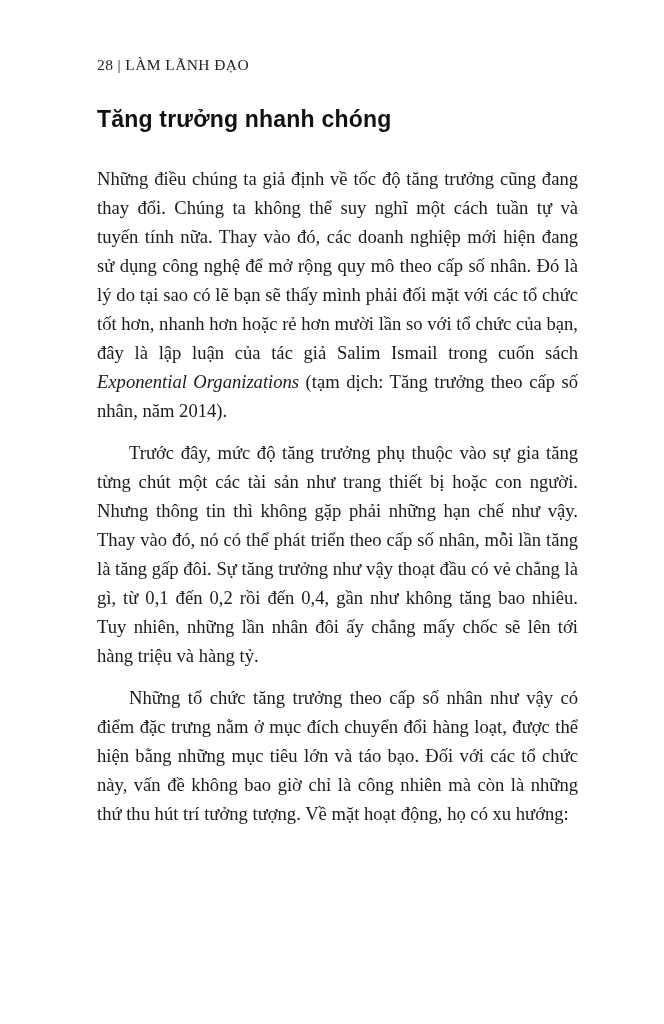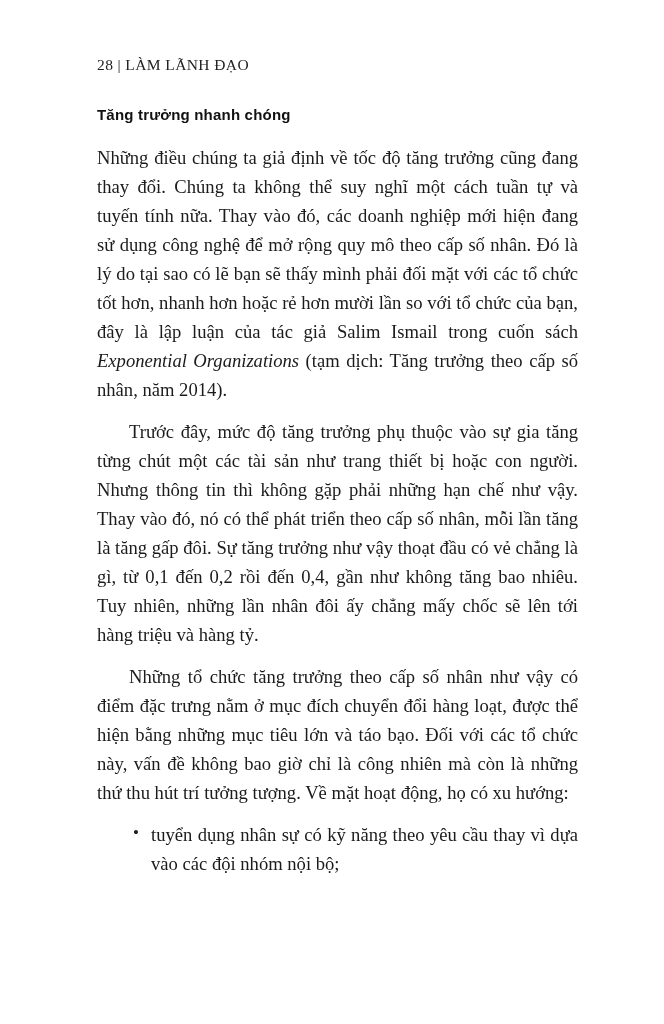--- a/index.html
+++ b/index.html
@@ -30,23 +30,23 @@
     text-align: justify;
     margin: 0 0 13px 0;
   }
   .para.indent {
     text-indent: 32px;
     font-family: Liberation Serif, serif;
   }
   .section-heading {
     font-family: "Liberation Sans", "DejaVu Sans", sans-serif;
     font-weight: 700;
-    font-size: 15px;
+    font-size: 23px;
     color: #111111;
-    margin: 32px 0 20px 0;
+    margin: 32px 0 31px 0;
     letter-spacing: 0.2px;
   }
   em.book-title {
     font-style: italic;
   }
   .bullet-list {
     list-style: none;
     margin: 2px 0 0 0;
     padding: 0 0 0 36px;
   }
@@ -75,17 +75,14 @@
 
 
   <h2 class="section-heading">Tăng trưởng nhanh chóng</h2>
 
   <p class="para"><span>Những điều chúng ta giả định về tốc độ tăng trưởng cũng đang thay đổi. Chúng ta không thể suy nghĩ một cách tuần tự và tuyến tính nữa. Thay vào đó, các doanh nghiệp mới hiện đang sử dụng công nghệ để mở rộng quy mô theo cấp số nhân. Đó là lý do tại sao có lẽ bạn sẽ thấy mình phải đối mặt với các tổ chức tốt hơn, nhanh hơn hoặc rẻ hơn mười lần so với tổ chức của bạn, đây là lập luận của tác giả Salim Ismail trong cuốn sách </span><em class="book-title">Exponential Organizations</em><span> (tạm dịch: Tăng trưởng theo cấp số nhân, năm 2014).</span></p>
 
   <p class="para indent">Trước đây, mức độ tăng trưởng phụ thuộc vào sự gia tăng từng chút một các tài sản như trang thiết bị hoặc con người. Nhưng thông tin thì không gặp phải những hạn chế như vậy. Thay vào đó, nó có thể phát triển theo cấp số nhân, mỗi lần tăng là tăng gấp đôi. Sự tăng trưởng như vậy thoạt đầu có vẻ chẳng là gì, từ 0,1 đến 0,2 rồi đến 0,4, gần như không tăng bao nhiêu. Tuy nhiên, những lần nhân đôi ấy chẳng mấy chốc sẽ lên tới hàng triệu và hàng tỷ.</p>
 
   <p class="para indent">Những tổ chức tăng trưởng theo cấp số nhân như vậy có điểm đặc trưng nằm ở mục đích chuyển đổi hàng loạt, được thể hiện bằng những mục tiêu lớn và táo bạo. Đối với các tổ chức này, vấn đề không bao giờ chỉ là công nhiên mà còn là những thứ thu hút trí tưởng tượng. Về mặt hoạt động, họ có xu hướng:</p>
 
-  <ul class="bullet-list">
-    <li class="bullet-item">tuyển dụng nhân sự có kỹ năng theo yêu cầu thay vì dựa vào các đội nhóm nội bộ;</li>
-  </ul>
 
 </div>
 
 </body></html>

